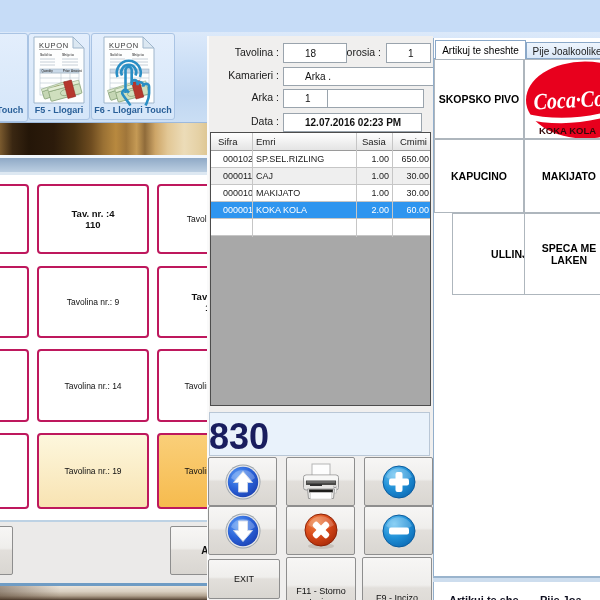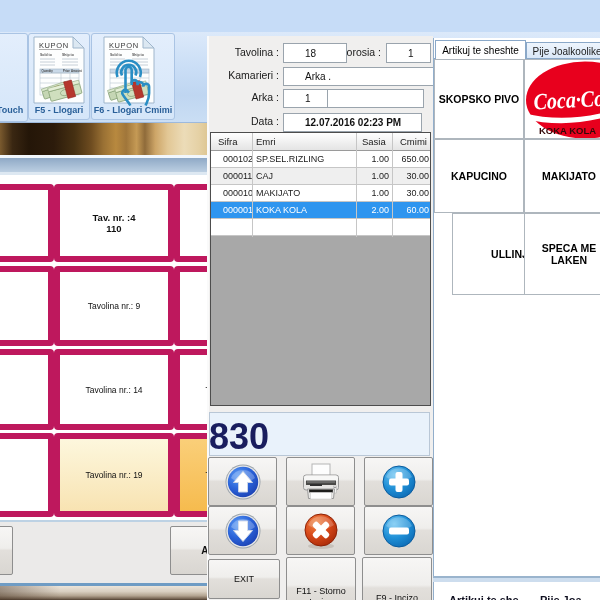--- a/index.html
+++ b/index.html
@@ -1,21 +1,21 @@
 <!DOCTYPE html>
 <html><head>
 <meta charset="utf-8">
 <style>
   html,body{margin:0;padding:0;}
   body{font-family:"Liberation Sans",sans-serif;}
   #page{position:relative;width:600px;height:600px;overflow:hidden;background:#fef9c3;}
   .abs{position:absolute;}
-  .tbtn{position:absolute;background:#fff;border:6px solid #be185d;border-radius:4px;
+  .tbtn{position:absolute;background:#fff;border:2px solid #be185d;border-radius:4px;
         display:flex;align-items:center;justify-content:center;text-align:center;
-        font-size:8.5px;color:#111;margin-left:17px;}
+        font-size:8.5px;color:#111;}
   .gbtn{position:absolute;border:1px solid #8e8e8e;border-radius:2px;
         background:linear-gradient(#f7f6f5,#efeeec 45%,#e2dfdb 50%,#d9d6d1);
         display:flex;align-items:center;justify-content:center;}
   .lbl{position:absolute;color:#1a1a1a;font-size:10.5px;white-space:nowrap;}
   .tb{position:absolute;background:#fff;border:1px solid #9aa4ad;font-size:10px;
       color:#111;display:flex;align-items:center;padding-left:21px;white-space:nowrap;}
   .prod{position:absolute;background:#fff;border:1px solid #aeb6bd;
         display:flex;align-items:center;justify-content:center;text-align:center;
         font-weight:bold;font-size:10.5px;color:#000;}
   .gridrow{left:0;width:221px;height:17px;font-size:9px;color:#1a1a1a;border-bottom:1px solid #c6c6c6;box-sizing:border-box;}
@@ -122,21 +122,21 @@
         <path d="M14.5 41 a12 12 0 1 1 22.5 0"></path>
         <path d="M19 39.5 a7.5 7.5 0 1 1 13.5 0"></path>
         <path d="M22.5 57 V34 a3.1 3.1 0 0 1 6.2 0 V49"></path>
         <path d="M28.7 47 a2.9 2.9 0 0 1 5.8 0 v2.2 a2.9 2.9 0 0 1 5.8 0 v1.5 a2.9 2.9 0 0 1 5.8 0 v6.5 c0 6.5 -2.5 9.5 -3.5 12.3 m-15.2 0 c-2.3 -4.2 -6 -7.8 -7.7 -11 c-1.5 -2.7 1.1 -5.6 4.1 -4.1 l2.2 2.2"></path>
       </g>
     </svg>
   </div>
 
   <div class="abs" style="left:-5px;top:105px;width:30px;text-align:center;font-weight:bold;font-size:9px;color:#2a6099;white-space:nowrap;">Touch</div>
   <div class="abs" style="left:28px;top:105px;width:62px;text-align:center;font-weight:bold;font-size:9px;color:#2a6099;white-space:nowrap;">F5 - Llogari</div>
-  <div class="abs" style="left:91px;top:105px;width:84px;text-align:center;font-weight:bold;font-size:9px;color:#2a6099;white-space:nowrap;">F6 - Llogari Cmimi</div>
+  <div class="abs" style="left:91px;top:105px;width:84px;text-align:center;font-weight:bold;font-size:9px;color:#2a6099;white-space:nowrap;">F6 - Llogari Touch</div>
 
   <div class="abs" style="left:0;top:123px;width:207px;height:33px;
       background:linear-gradient(to right,#7a5a2e 0%,#3a2712 6%,#241608 14%,#2c1b0b 26%,#463012 36%,#6e4c20 44%,#9a7134 50%,#b8893f 56%,#a0763a 61%,#c59a55 66%,#8f6b3a 70%,#cda567 75%,#e2c795 81%,#ecdcb8 89%,#e5d1a5 96%,#dec794 100%);"></div>
 
   <div class="abs" style="left:0;top:155px;width:207px;height:3px;background:#f2f7fc;"></div>
   <div class="abs" style="left:0;top:158px;width:207px;height:14px;background:linear-gradient(#8fa9c6,#bccfe2);"></div>
   <div class="abs" style="left:0;top:172px;width:207px;height:3px;background:#dde8f2;"></div>
 
   <div class="abs" style="left:0;top:175px;width:207px;height:345px;background:#fff;"></div>
 

